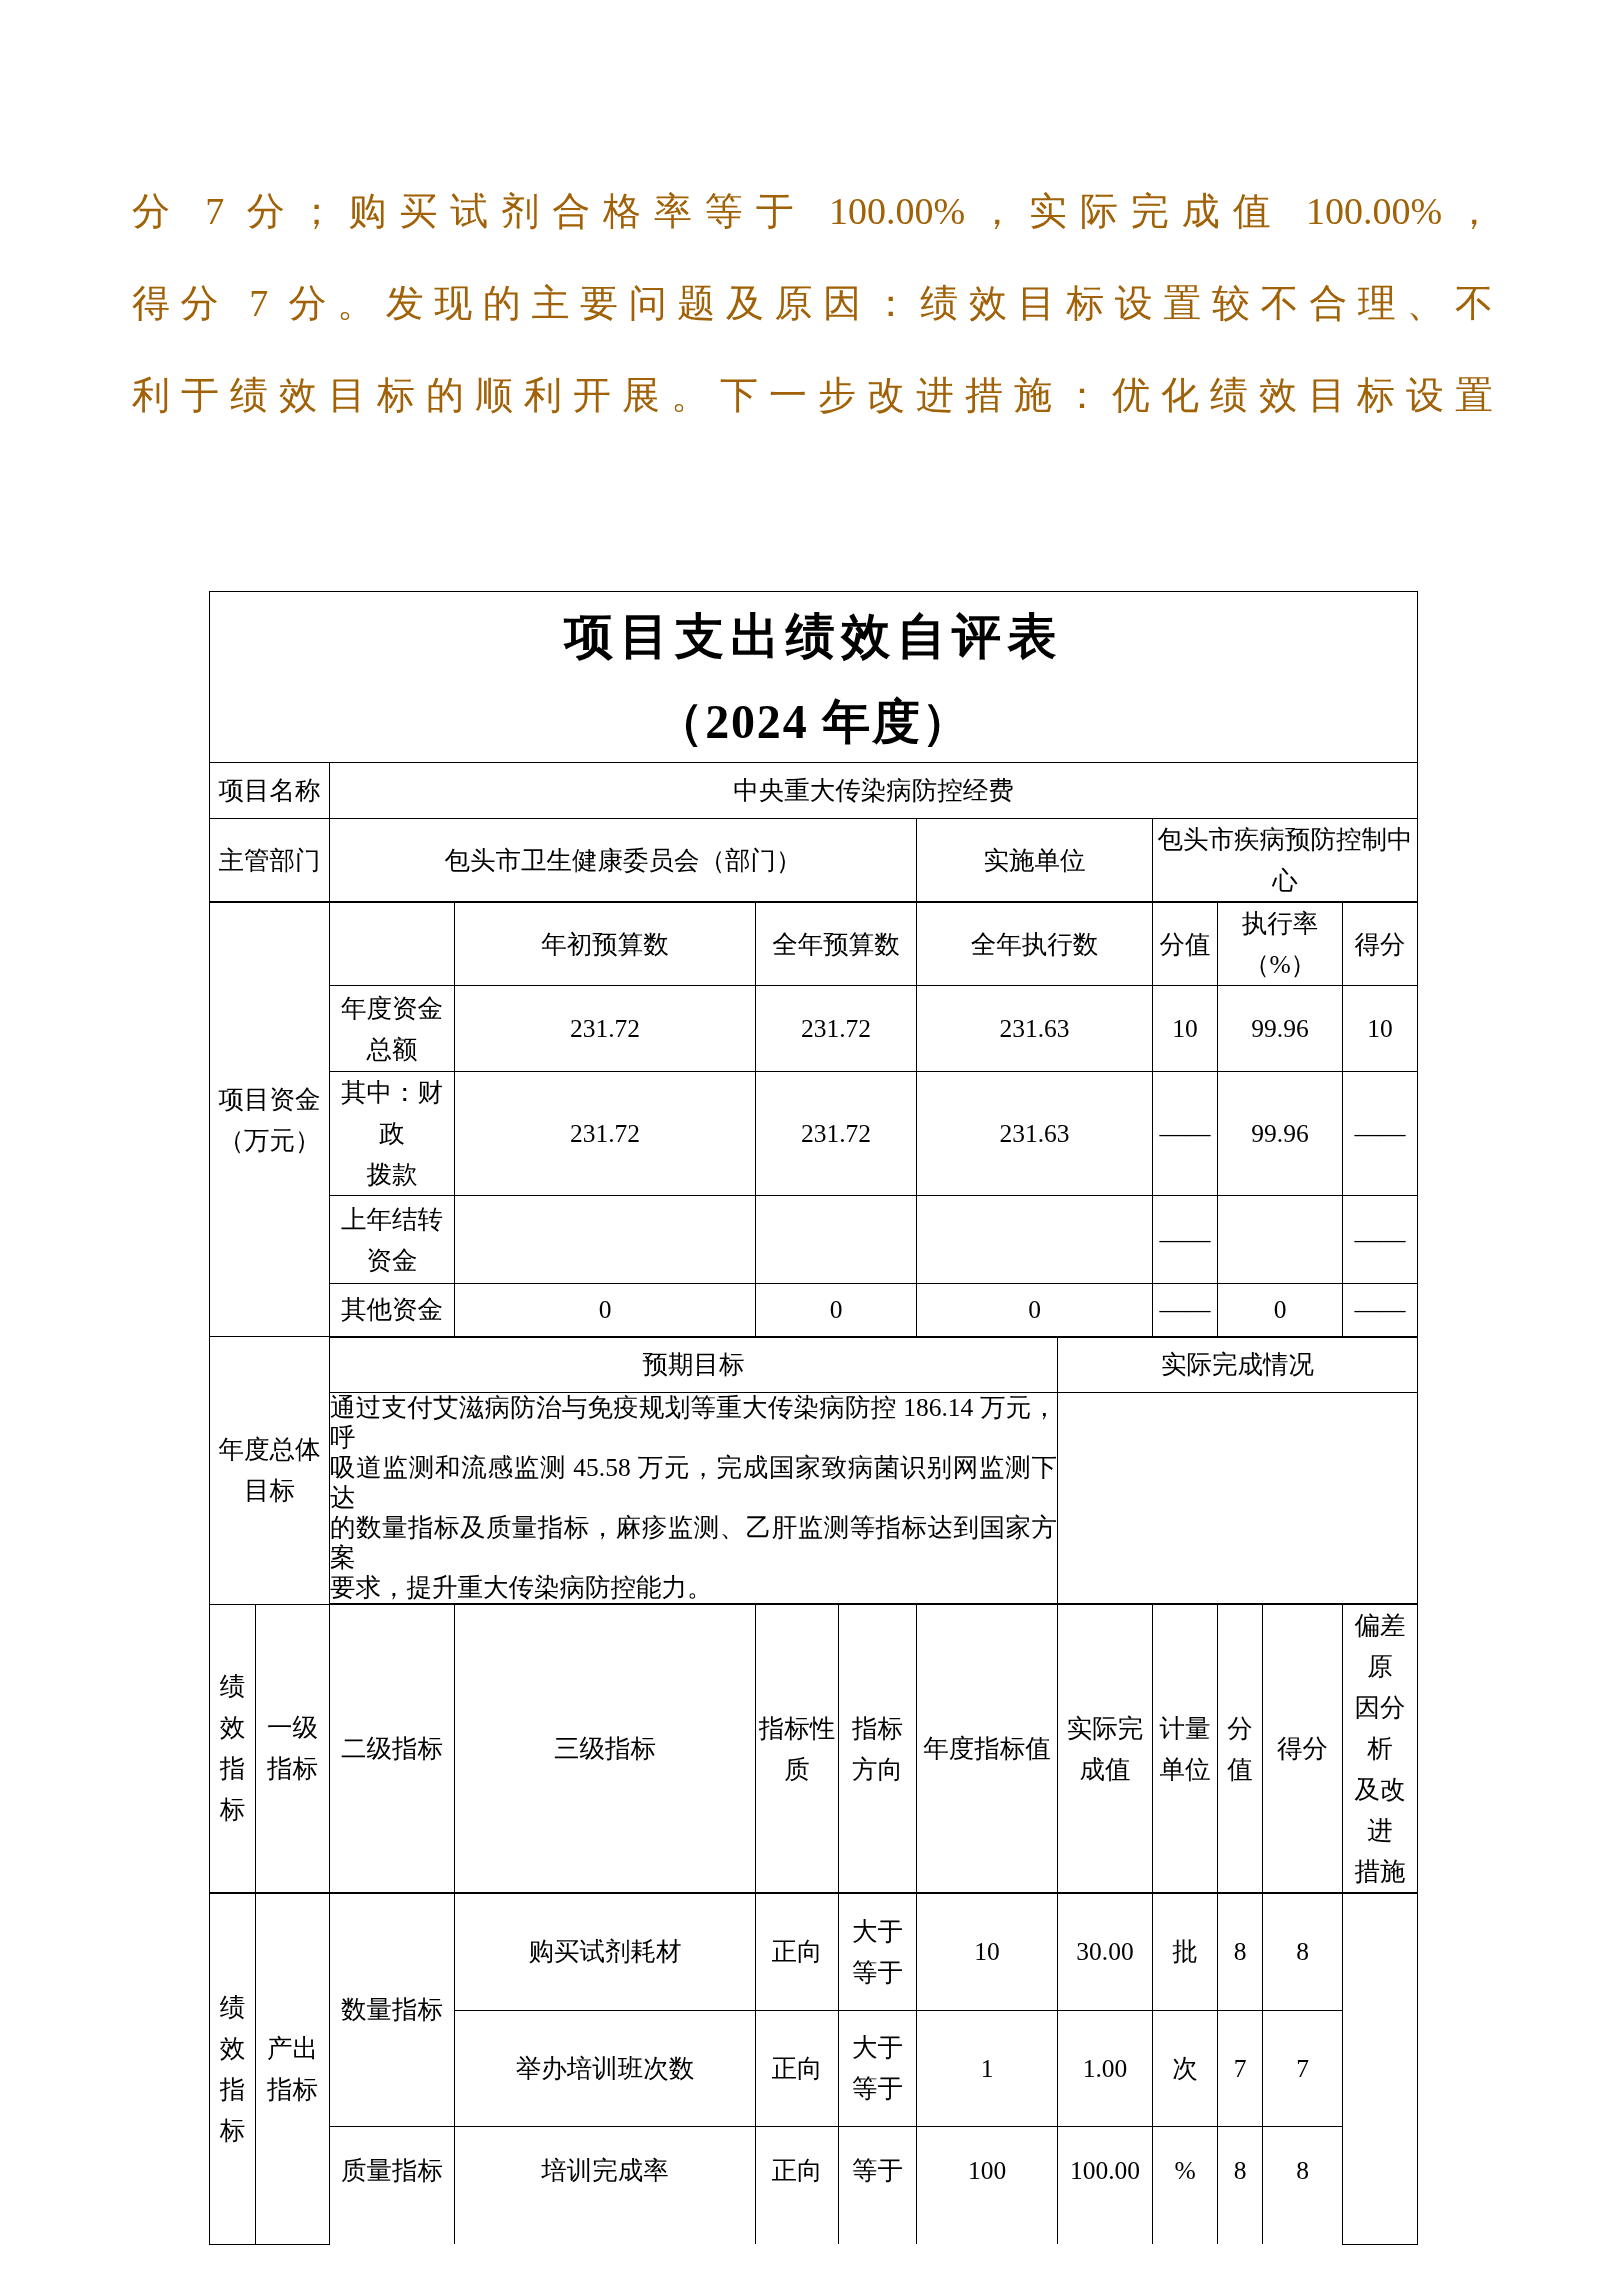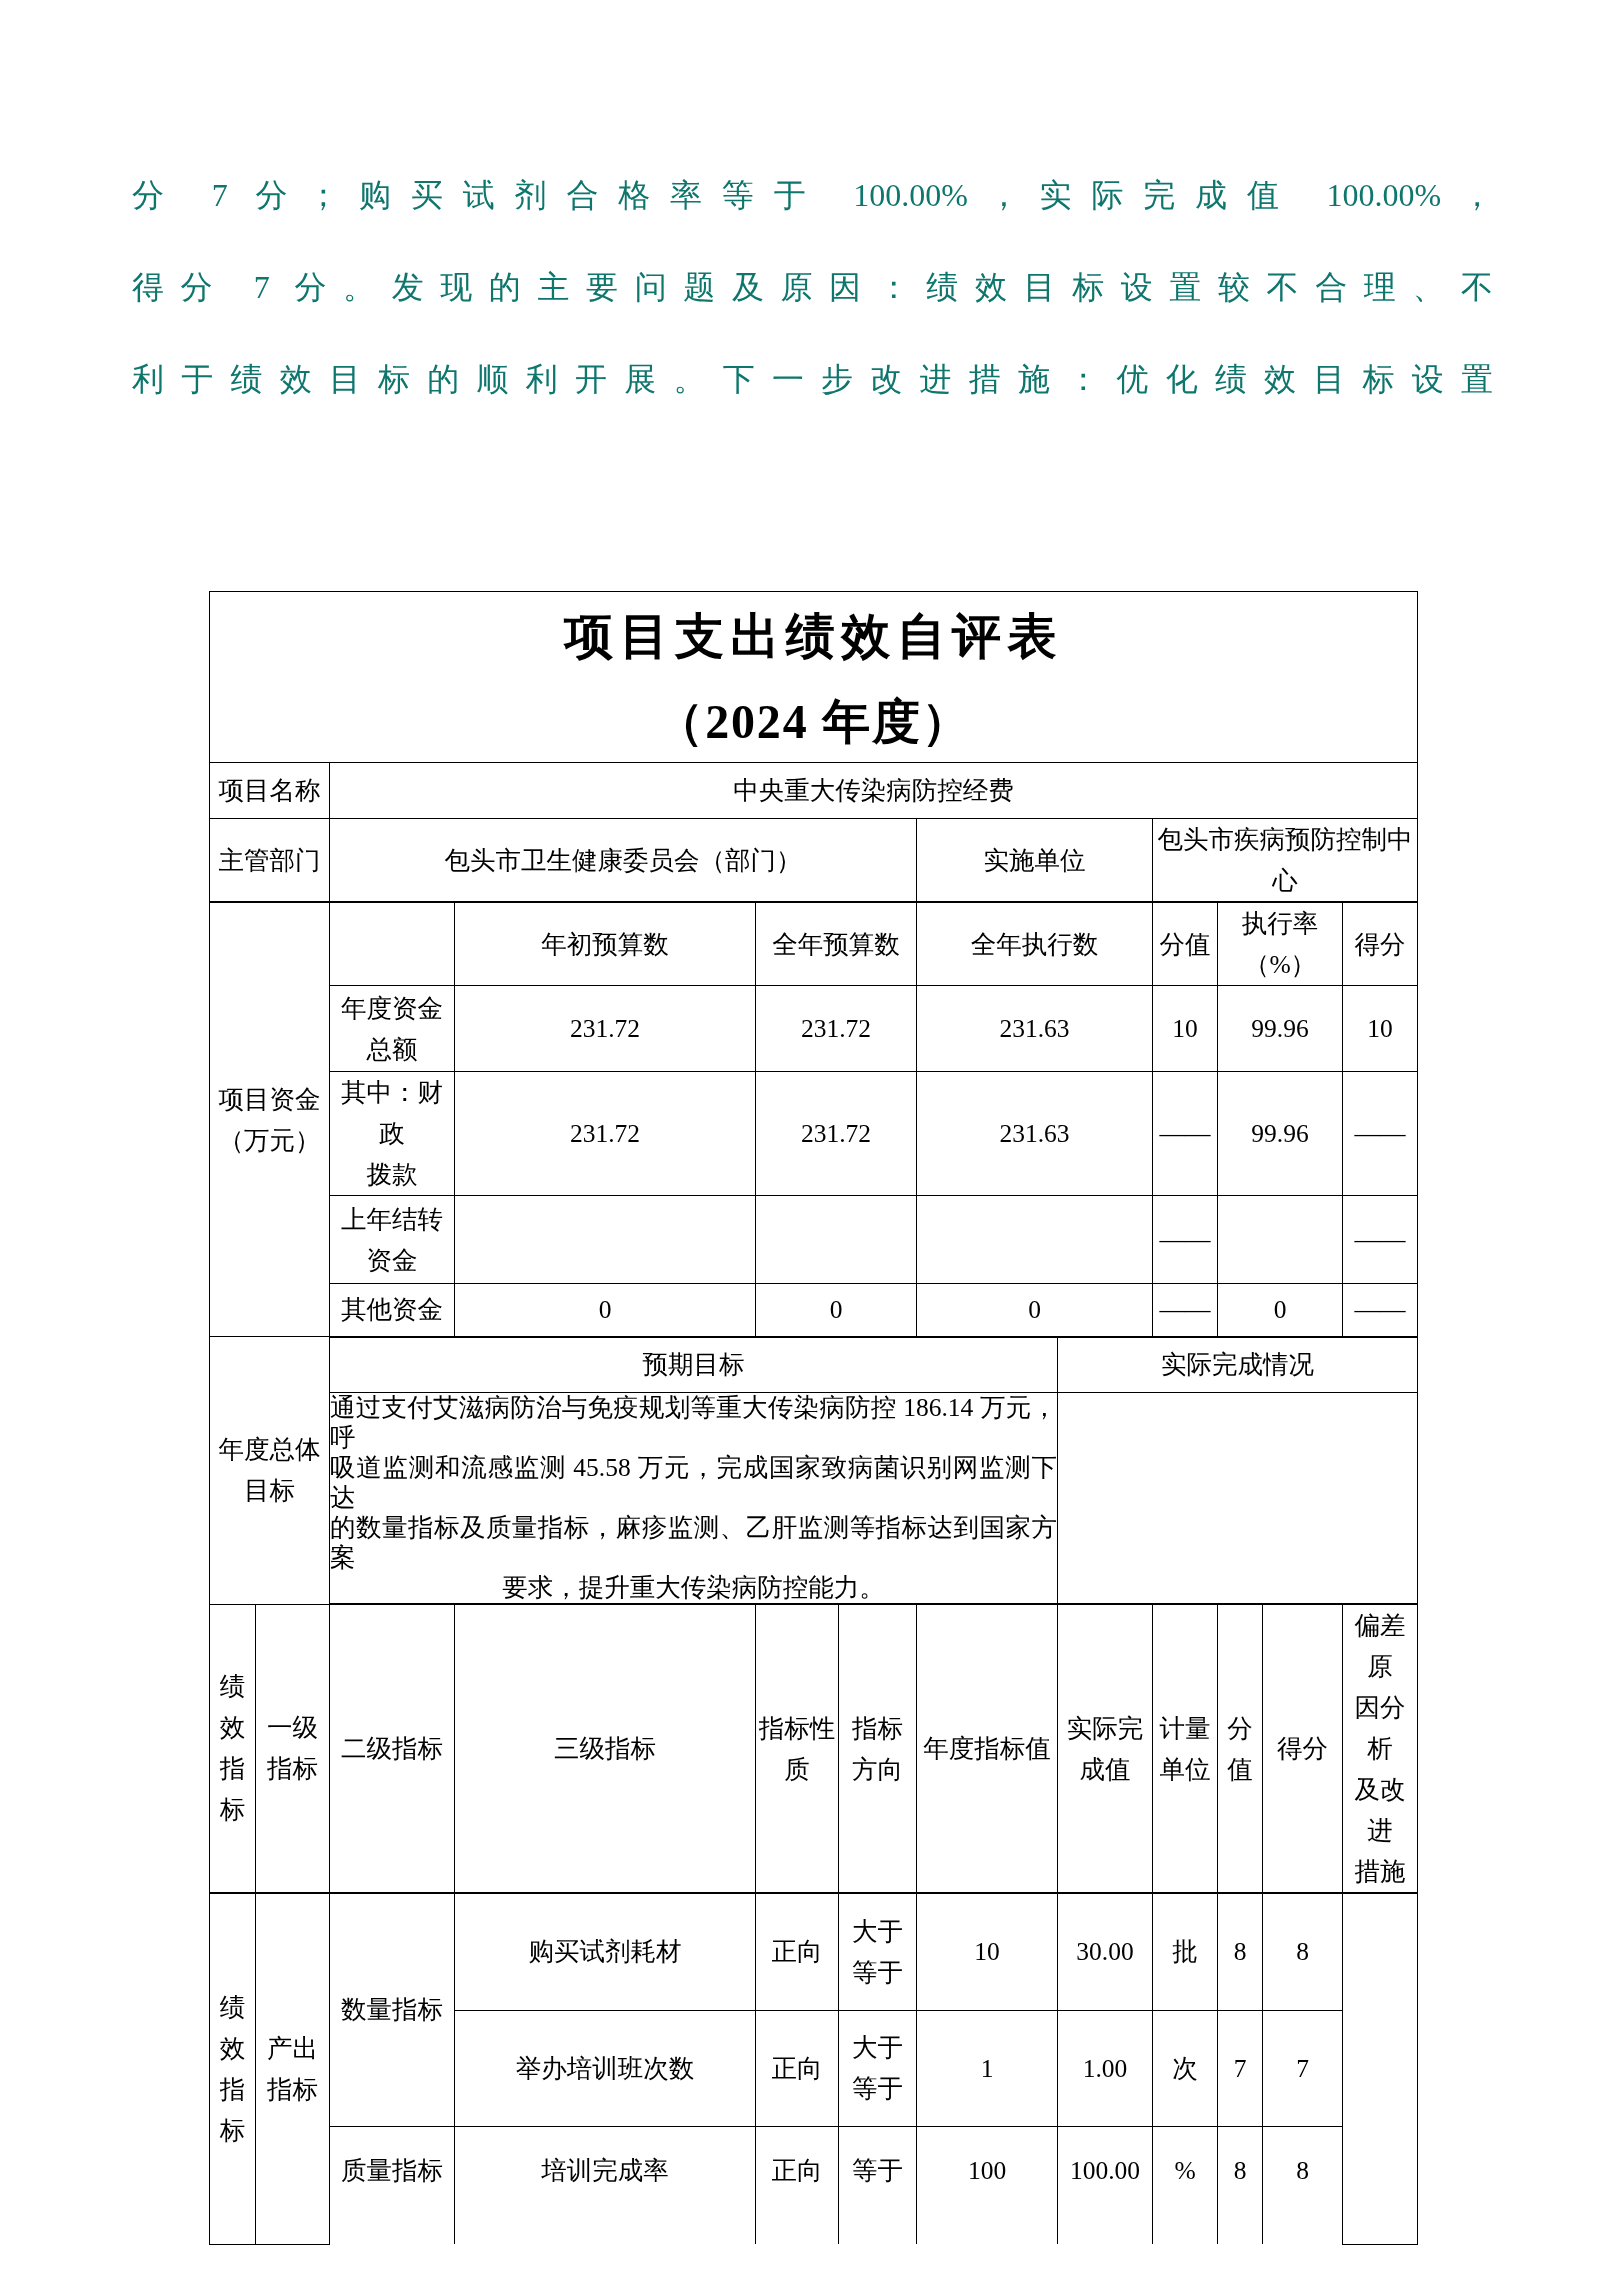--- a/index.html
+++ b/index.html
@@ -12,24 +12,24 @@
     background: #ffffff;
     color: #000;
     margin: 0 auto;
     overflow: hidden;
   }
 
   
   #para {
     position: absolute;
     left: 132px;
-    top: 149px;
+    top: 165px;
     width: 1361px;
-    font-size: 32px;
-    color: #0f766e;
+    font-size: 38px;
+    color: #a16207;
   }
   #para .pline {
     line-height: 92px;
     height: 92px;
     white-space: nowrap;
   }
   #para .pline.just {
     white-space: normal;
     text-align: justify;
     text-align-last: justify;
@@ -84,21 +84,21 @@
   
   td.goal-cell { padding: 5.5px 3.6px; vertical-align: middle; }
   td.goal-cell .gline {
     font-size: 25.5px;
     line-height: 30px;
   }
   td.goal-cell .gline.just {
     text-align: justify;
     text-align-last: justify;
   }
-  td.goal-cell .gline.cent { text-align: center; }
+  td.goal-cell .gline.cent { text-align: left; }
 
   
   td.stack { line-height: 40px; }
 
   
   #pageno {
     position: absolute;
     left: 0;
     top: 2135px;
     width: 100%;

